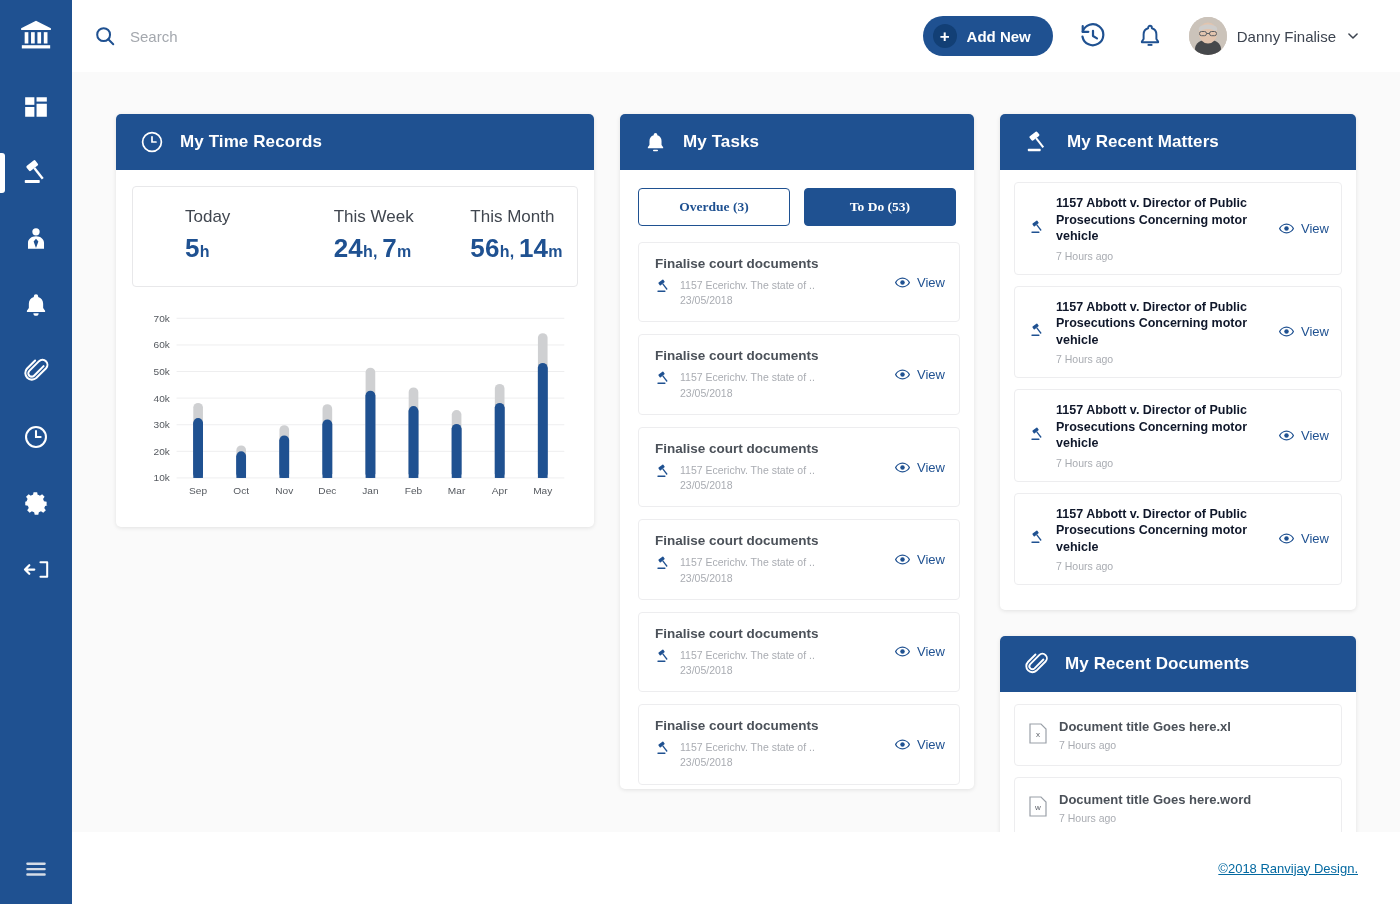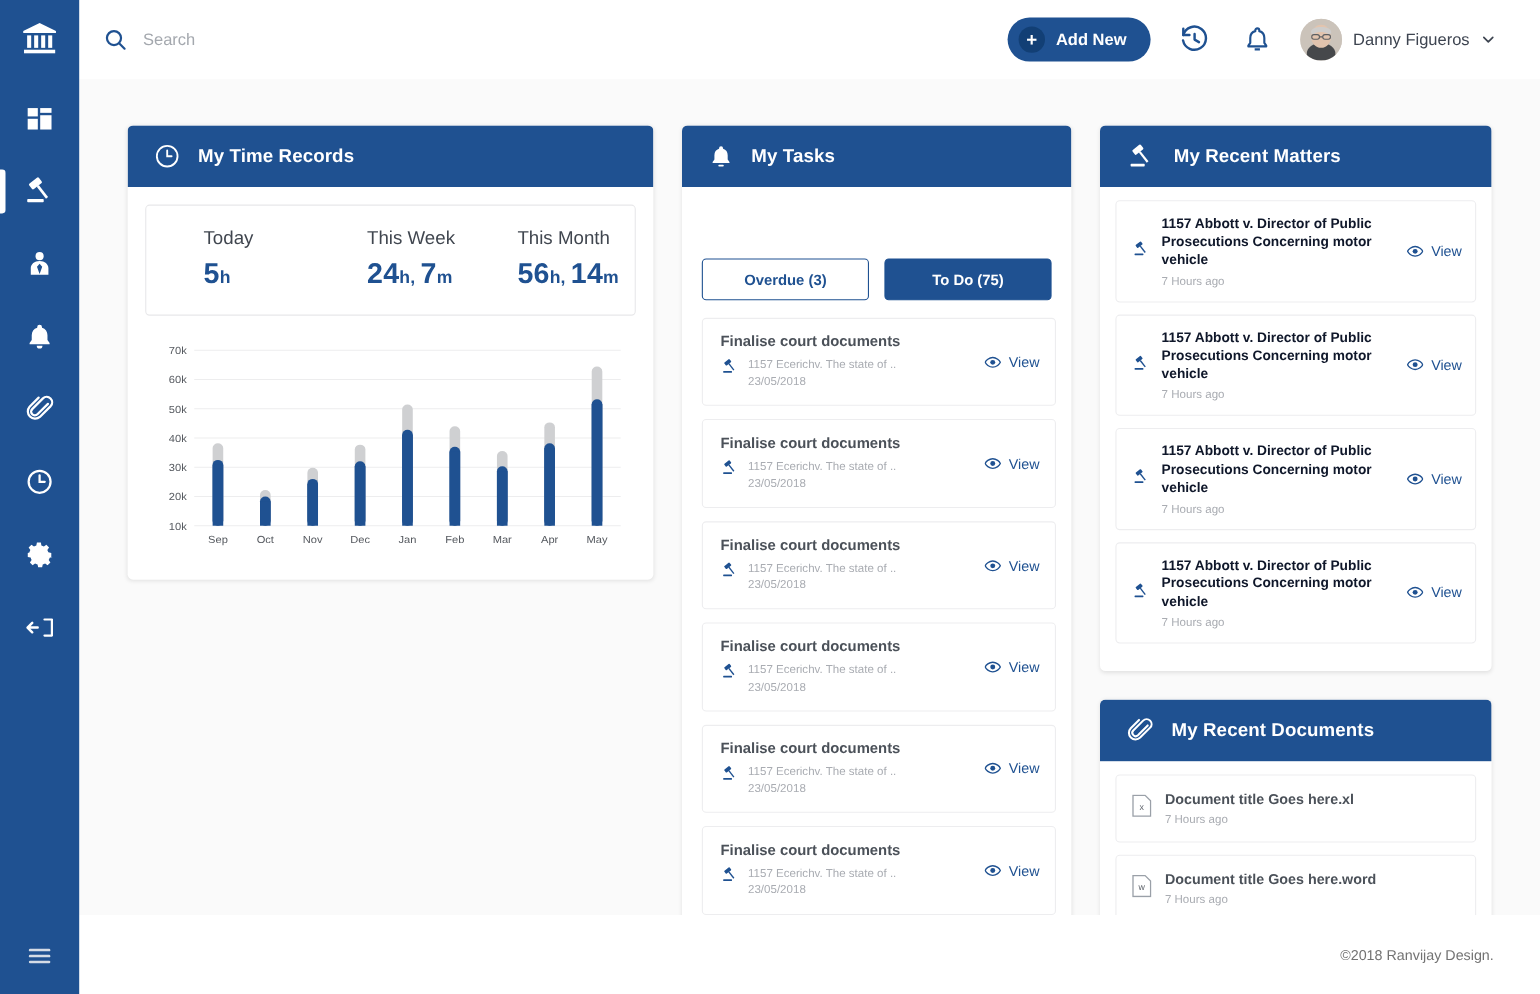--- a/index.html
+++ b/index.html
@@ -96,22 +96,21 @@
   .stat-value .u { font-size: 16px; font-weight: bold; }
 
   .chart-box { padding: 26px 14px 12px 14px; height: 226px; }
   .chart { position: relative; width: 100%; height: 100%; }
 
   
   .tabs { display: flex; gap: 14px; padding: 18px 18px 8px 18px; }
   .tab {
     flex: 1; height: 38px; border-radius: 4px; font-size: 13.5px; font-weight: bold;
     display: flex; align-items: center; justify-content: center; cursor: pointer;
-    font-family: Liberation Sans, sans-serif;
-    margin-top: 47px;
+    font-family: Liberation Serif, serif;
   }
   .tab.inactive { background: #fff; border: 1px solid #1f5191; color: #1f5191; }
   .tab.active { background: #1f5191; border: 1px solid #1f5191; color: #fff; }
 
   .list-scroll { max-height: 555px; overflow-y: auto; padding: 8px 14px 14px 18px; }
   .list-scroll::-webkit-scrollbar { width: 6px; }
   .list-scroll::-webkit-scrollbar-track { background: #f3f3f4; }
   .list-scroll::-webkit-scrollbar-thumb { background: #fdfdfd; border-radius: 3px; }
 
   .task {
@@ -145,21 +144,21 @@
     padding: 14px 12px 14px 14px; display: flex; align-items: center; background: #fff;
   }
   .doc-icon { padding-right: 12px; }
   .doc-title { font-size: 13px; font-weight: bold; color: #4b5159; }
   .doc-time { font-size: 10.5px; color: #a9acb2; margin-top: 5px; }
 
   .footer {
     height: 72px; background: #fff; display: flex; align-items: center;
     justify-content: flex-end; padding-right: 42px; flex: 0 0 72px;
   }
-  .copyright { font-size: 13px; color: #737373; }
+  .copyright { font-size: 13px; color: #0369a1; text-decoration: underline; }
 </style>
 </head>
 <body>
 
 <div class="app">
 
   <aside class="sidebar">
     <div class="logo">
       <svg width="34" height="34" viewBox="0 0 24 24" fill="#fff">
         <path d="M12 2 1.5 7.2v1.3h21V7.2L12 2z"></path>
@@ -279,21 +278,21 @@
             <svg class="face" viewBox="0 0 38 38">
               <rect width="38" height="38" fill="#cbc3ba"></rect>
               <ellipse cx="19" cy="32" rx="13" ry="10" fill="#46484b"></ellipse>
               <ellipse cx="19" cy="16" rx="9.2" ry="10.5" fill="#e2c4ae"></ellipse>
               <path d="M9.8 12c0-6 18.4-6 18.4 0 0 2-1.4 2.6-3 1.6-3.2-2-9.4-2-12.6 0-1.6 1-2.8.4-2.8-1.6z" fill="#cfcdcb"></path>
               <rect x="10.5" y="14.5" width="7" height="4.2" rx="2" fill="none" stroke="#5c5f63" stroke-width="1"></rect>
               <rect x="20.5" y="14.5" width="7" height="4.2" rx="2" fill="none" stroke="#5c5f63" stroke-width="1"></rect>
               <path d="M17.5 16.5h3" stroke="#5c5f63" stroke-width="1"></path>
             </svg>
           </div>
-          <span class="user-name">Danny Figueros</span>
+          <span class="user-name">Danny Finalise</span>
           <svg width="14" height="14" viewBox="0 0 24 24" fill="none" stroke="#3d4450" stroke-width="2.6" stroke-linecap="round" stroke-linejoin="round">
             <path d="M5 8.5 12 15.5 19 8.5"></path>
           </svg>
         </div>
       </div>
     </header>
 
     <div class="content">
 
       <div class="col-left">
@@ -385,21 +384,21 @@
           <div class="card-head">
             <svg width="23" height="23" viewBox="0 0 24 24" fill="#fff">
               <path d="M12 2a1.9 1.9 0 0 1 1.9 1.9v.5c2.9.8 4.4 3.1 4.4 6.1v4l1.7 2.5v1H4v-1l1.7-2.5v-4c0-3 1.5-5.3 4.4-6.1v-.5A1.9 1.9 0 0 1 12 2z"></path>
               <rect x="9.4" y="19.6" width="5.2" height="1.6" rx=".8"></rect>
             </svg>
             <span class="title">My Tasks</span>
           </div>
 
           <div class="tabs">
             <div class="tab inactive">Overdue (3)</div>
-            <div class="tab active">To Do  (75)</div>
+            <div class="tab active">To Do  (53)</div>
           </div>
 
           <div class="list-scroll" id="task-list">
   <div class="task">
     <div class="task-main">
       <div class="task-title">Finalise court documents</div>
       <div class="task-sub">
         <svg width="17" height="17" viewBox="0 0 24 24" fill="#1f5191">
   <g transform="rotate(-38 12 10)">
                         <rect x="7.8" y="3" width="8.6" height="4.8" rx="1"></rect>

